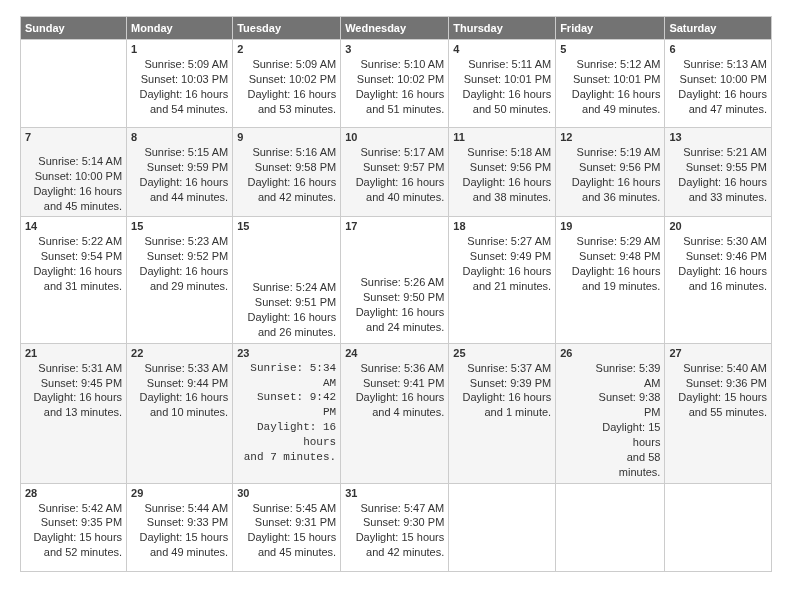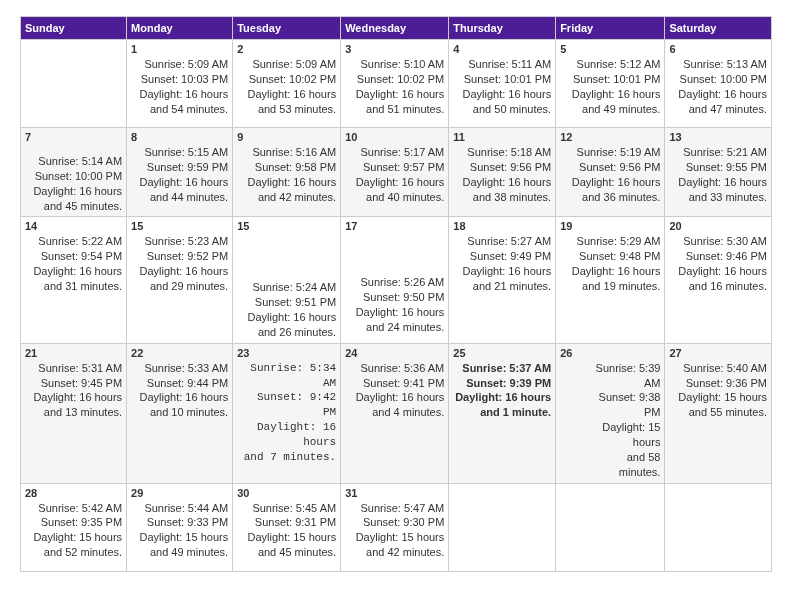--- a/index.html
+++ b/index.html
@@ -56,21 +56,21 @@
     .location {
       font-size: 14px;
       color: #555;
     }
     .calendar {
       width: 100%;
       border-collapse: collapse;
       font-size: 10px;
     }
     .calendar th {
-      background: #4c1d95;
+      background: #737373;
       color: #fff;
       padding: 5px 4px;
       text-align: left;
       font-size: 11px;
       font-weight: bold;
       border: 1px solid #ccc;
     }
     .calendar td {
       border: 1px solid #ccc;
       padding: 3px 4px;
@@ -288,21 +288,21 @@
           </td>
           <td>
             <span class="day-num">24</span>
             <div class="cell-content" style="white-space: pre-line;">Sunrise: 5:36 AM
 Sunset: 9:41 PM
 Daylight: 16 hours
 and 4 minutes.</div>
           </td>
           <td>
             <span class="day-num">25</span>
-            <div class="cell-content" style="white-space: pre-line; font-weight: bold;">Sunrise: 5:37 AM
+            <div class="cell-content" style="white-space: pre-line;">Sunrise: 5:37 AM
 Sunset: 9:39 PM
 Daylight: 16 hours
 and 1 minute.</div>
           </td>
           <td>
             <span class="day-num">26</span>
             <div class="cell-content" style="white-space: pre-line; margin-left: 28px;">Sunrise: 5:39 AM
 Sunset: 9:38 PM
 Daylight: 15 hours
 and 58 minutes.</div>

